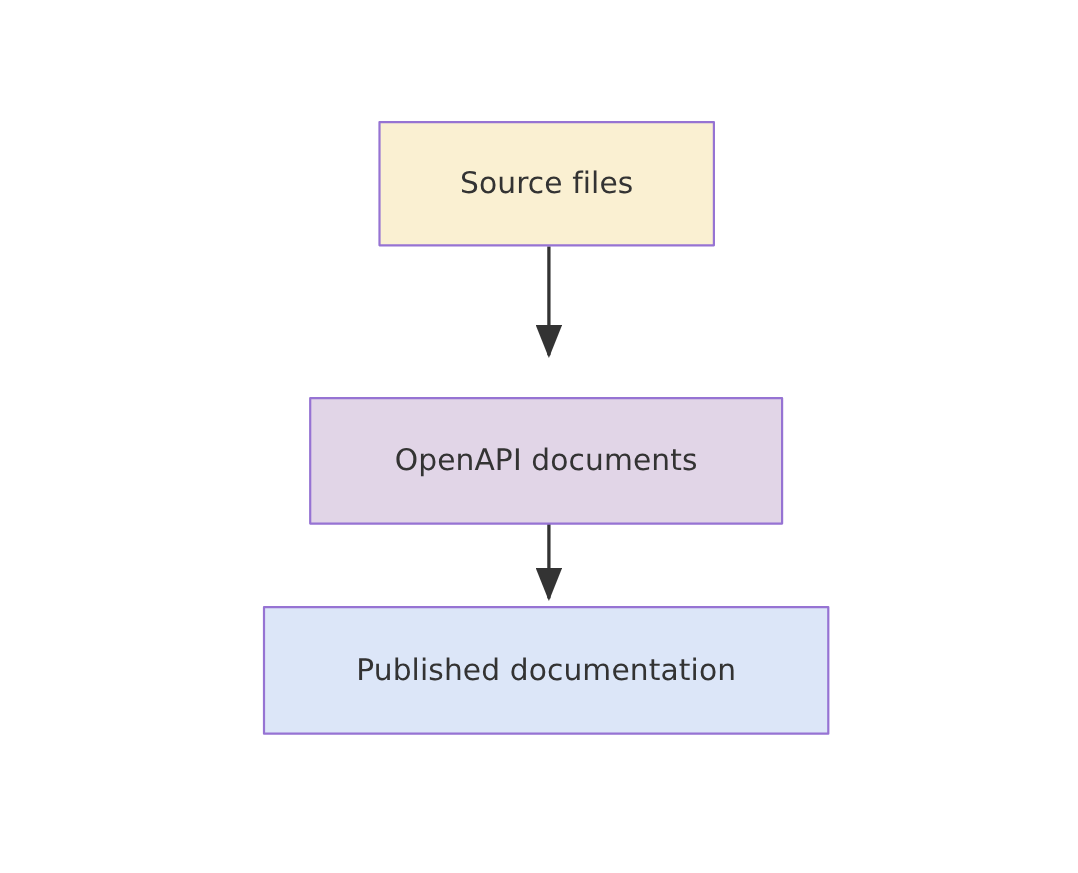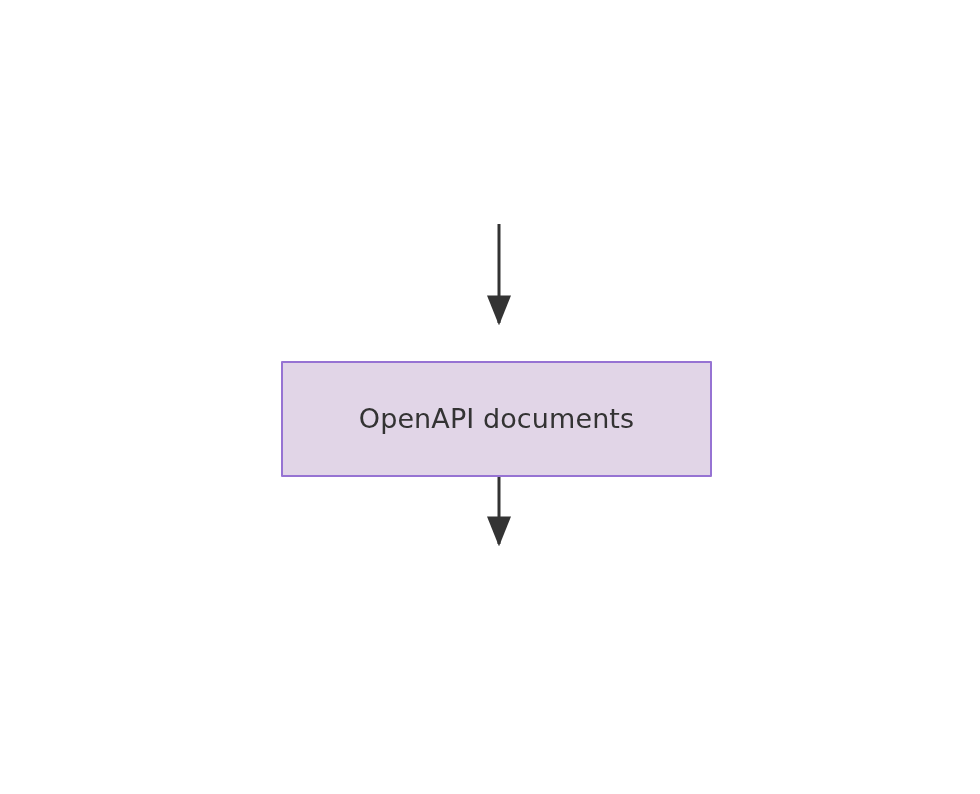--- a/index.html
+++ b/index.html
@@ -82,19 +82,25 @@
 
     <g>
       <line x1="499" y1="224" x2="499" y2="323" stroke="#333333" stroke-width="3" marker-end="url(#arrowhead)"></line>
     </g>
 
     <g>
       <line x1="499" y1="446" x2="499" y2="544" stroke="#333333" stroke-width="3" marker-end="url(#arrowhead)"></line>
     </g>
   </svg>
 
+  <div class="flow-node" id="node-source-files" style="background:#faf0d2; border-color:#9673d3;">
+    <span class="node-label">Source files</span>
+  </div>
 
   <div class="flow-node" id="node-openapi-documents" style="background:#e1d5e7; border-color:#9673d3;">
     <span class="node-label">OpenAPI documents</span>
   </div>
 
+  <div class="flow-node" id="node-published-documentation" style="background:#dce6f8; border-color:#9673d3;">
+    <span class="node-label">Published documentation</span>
+  </div>
 
 </div>
 
 </body></html>

